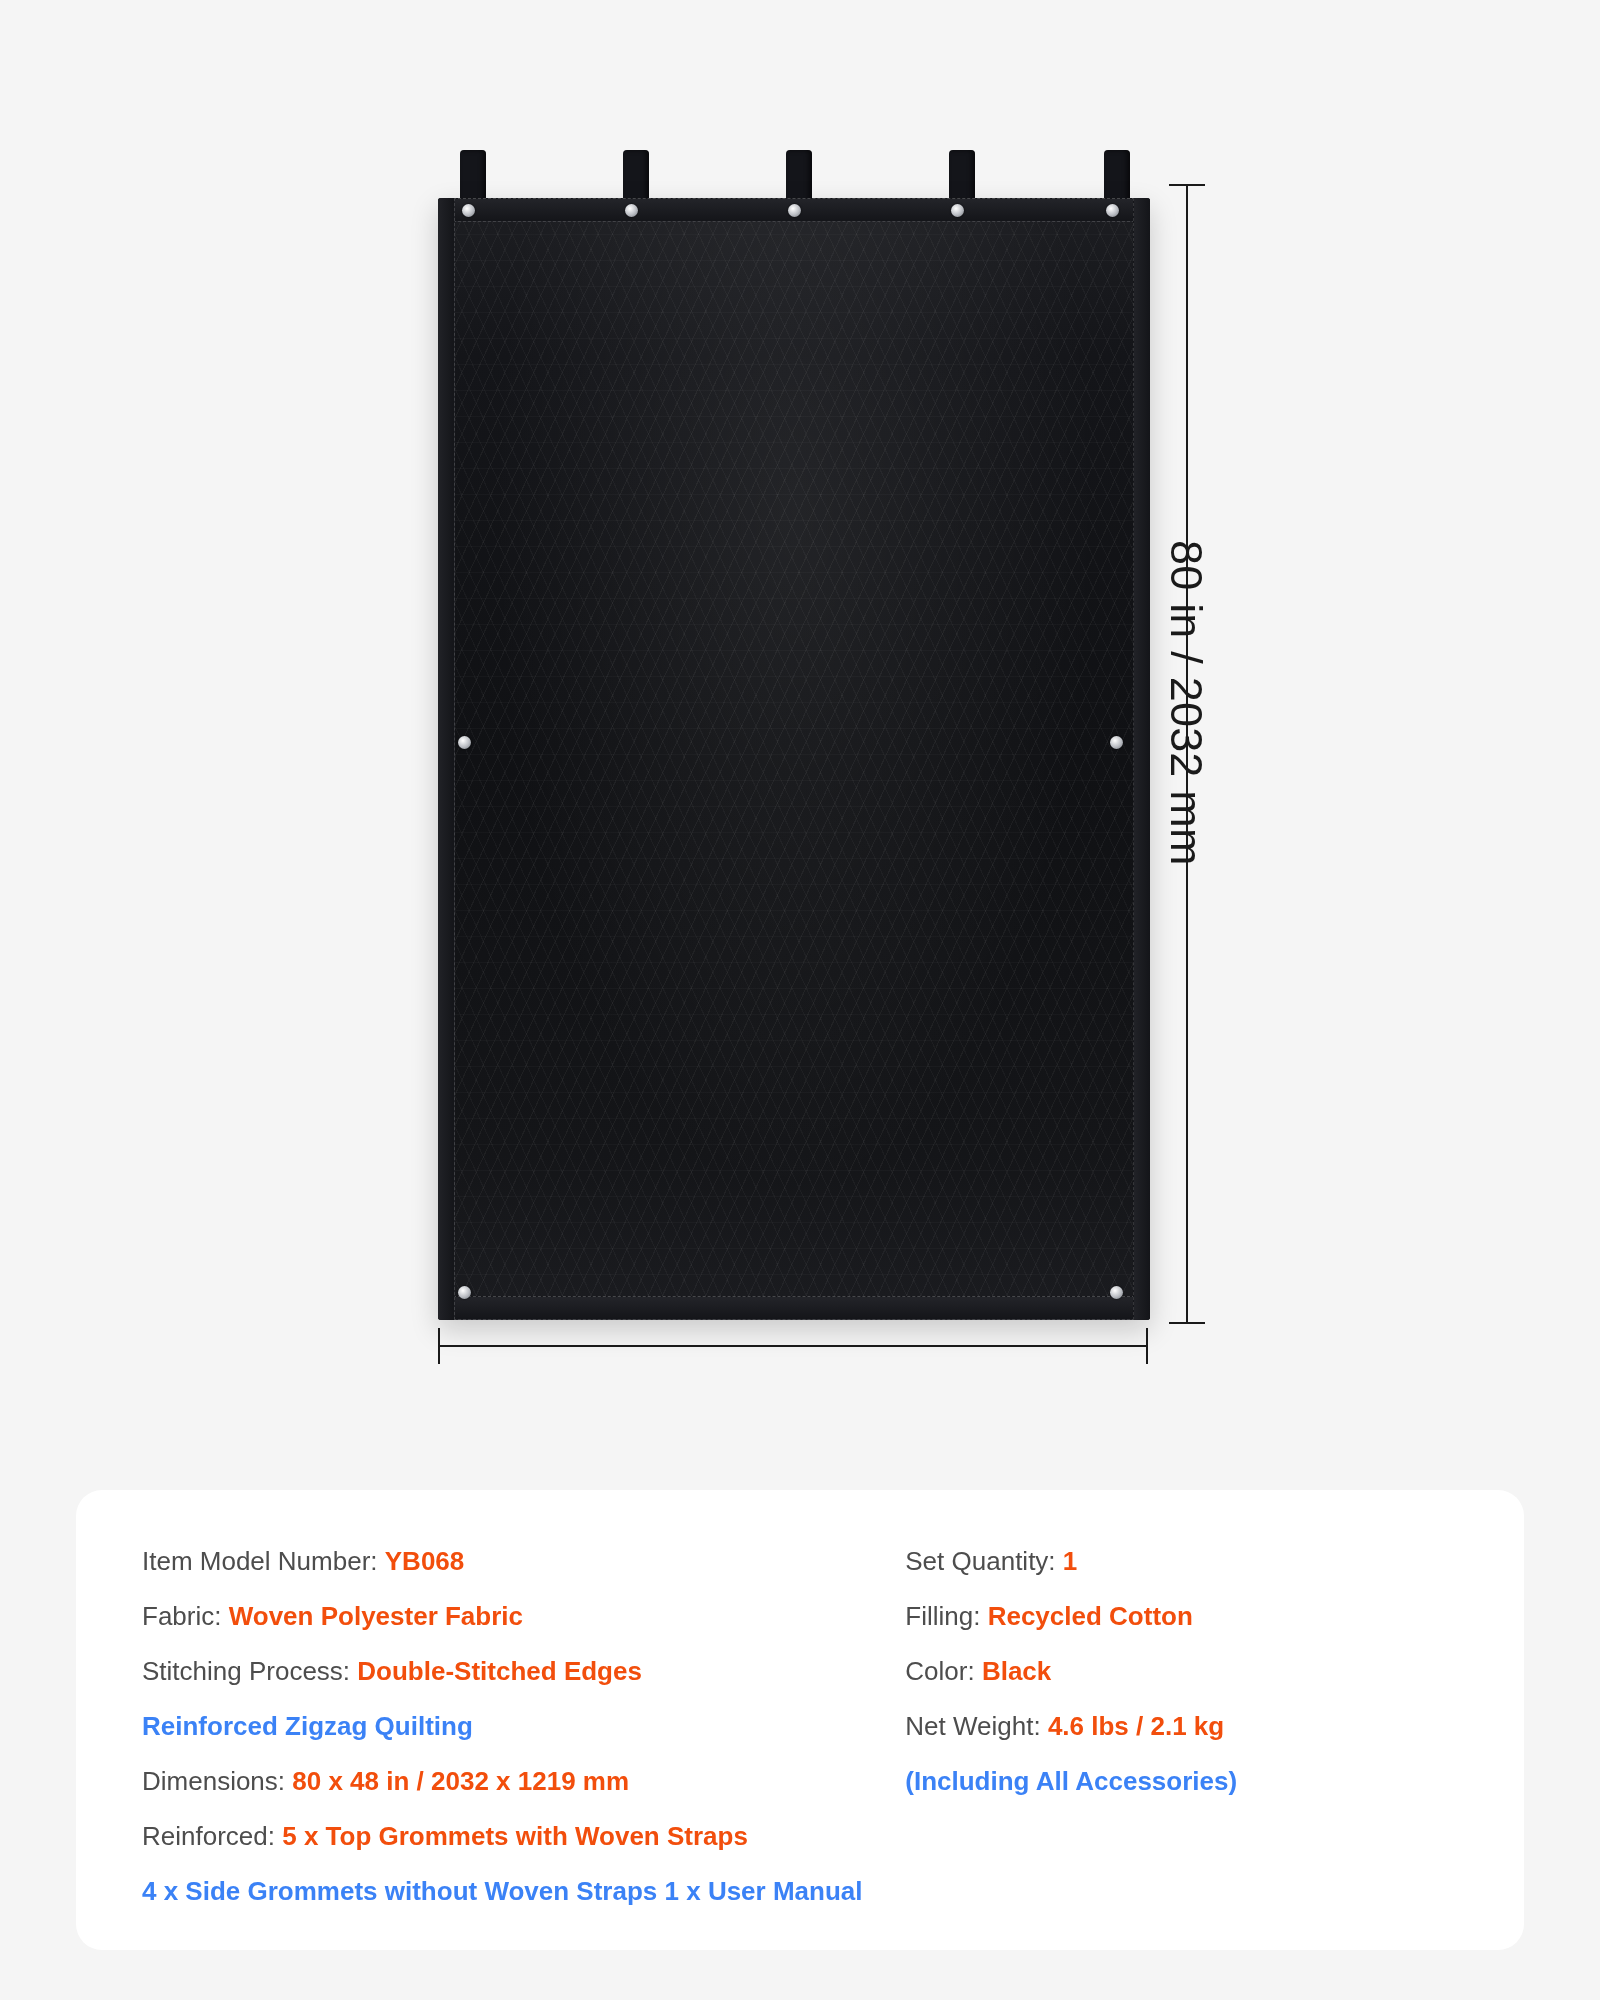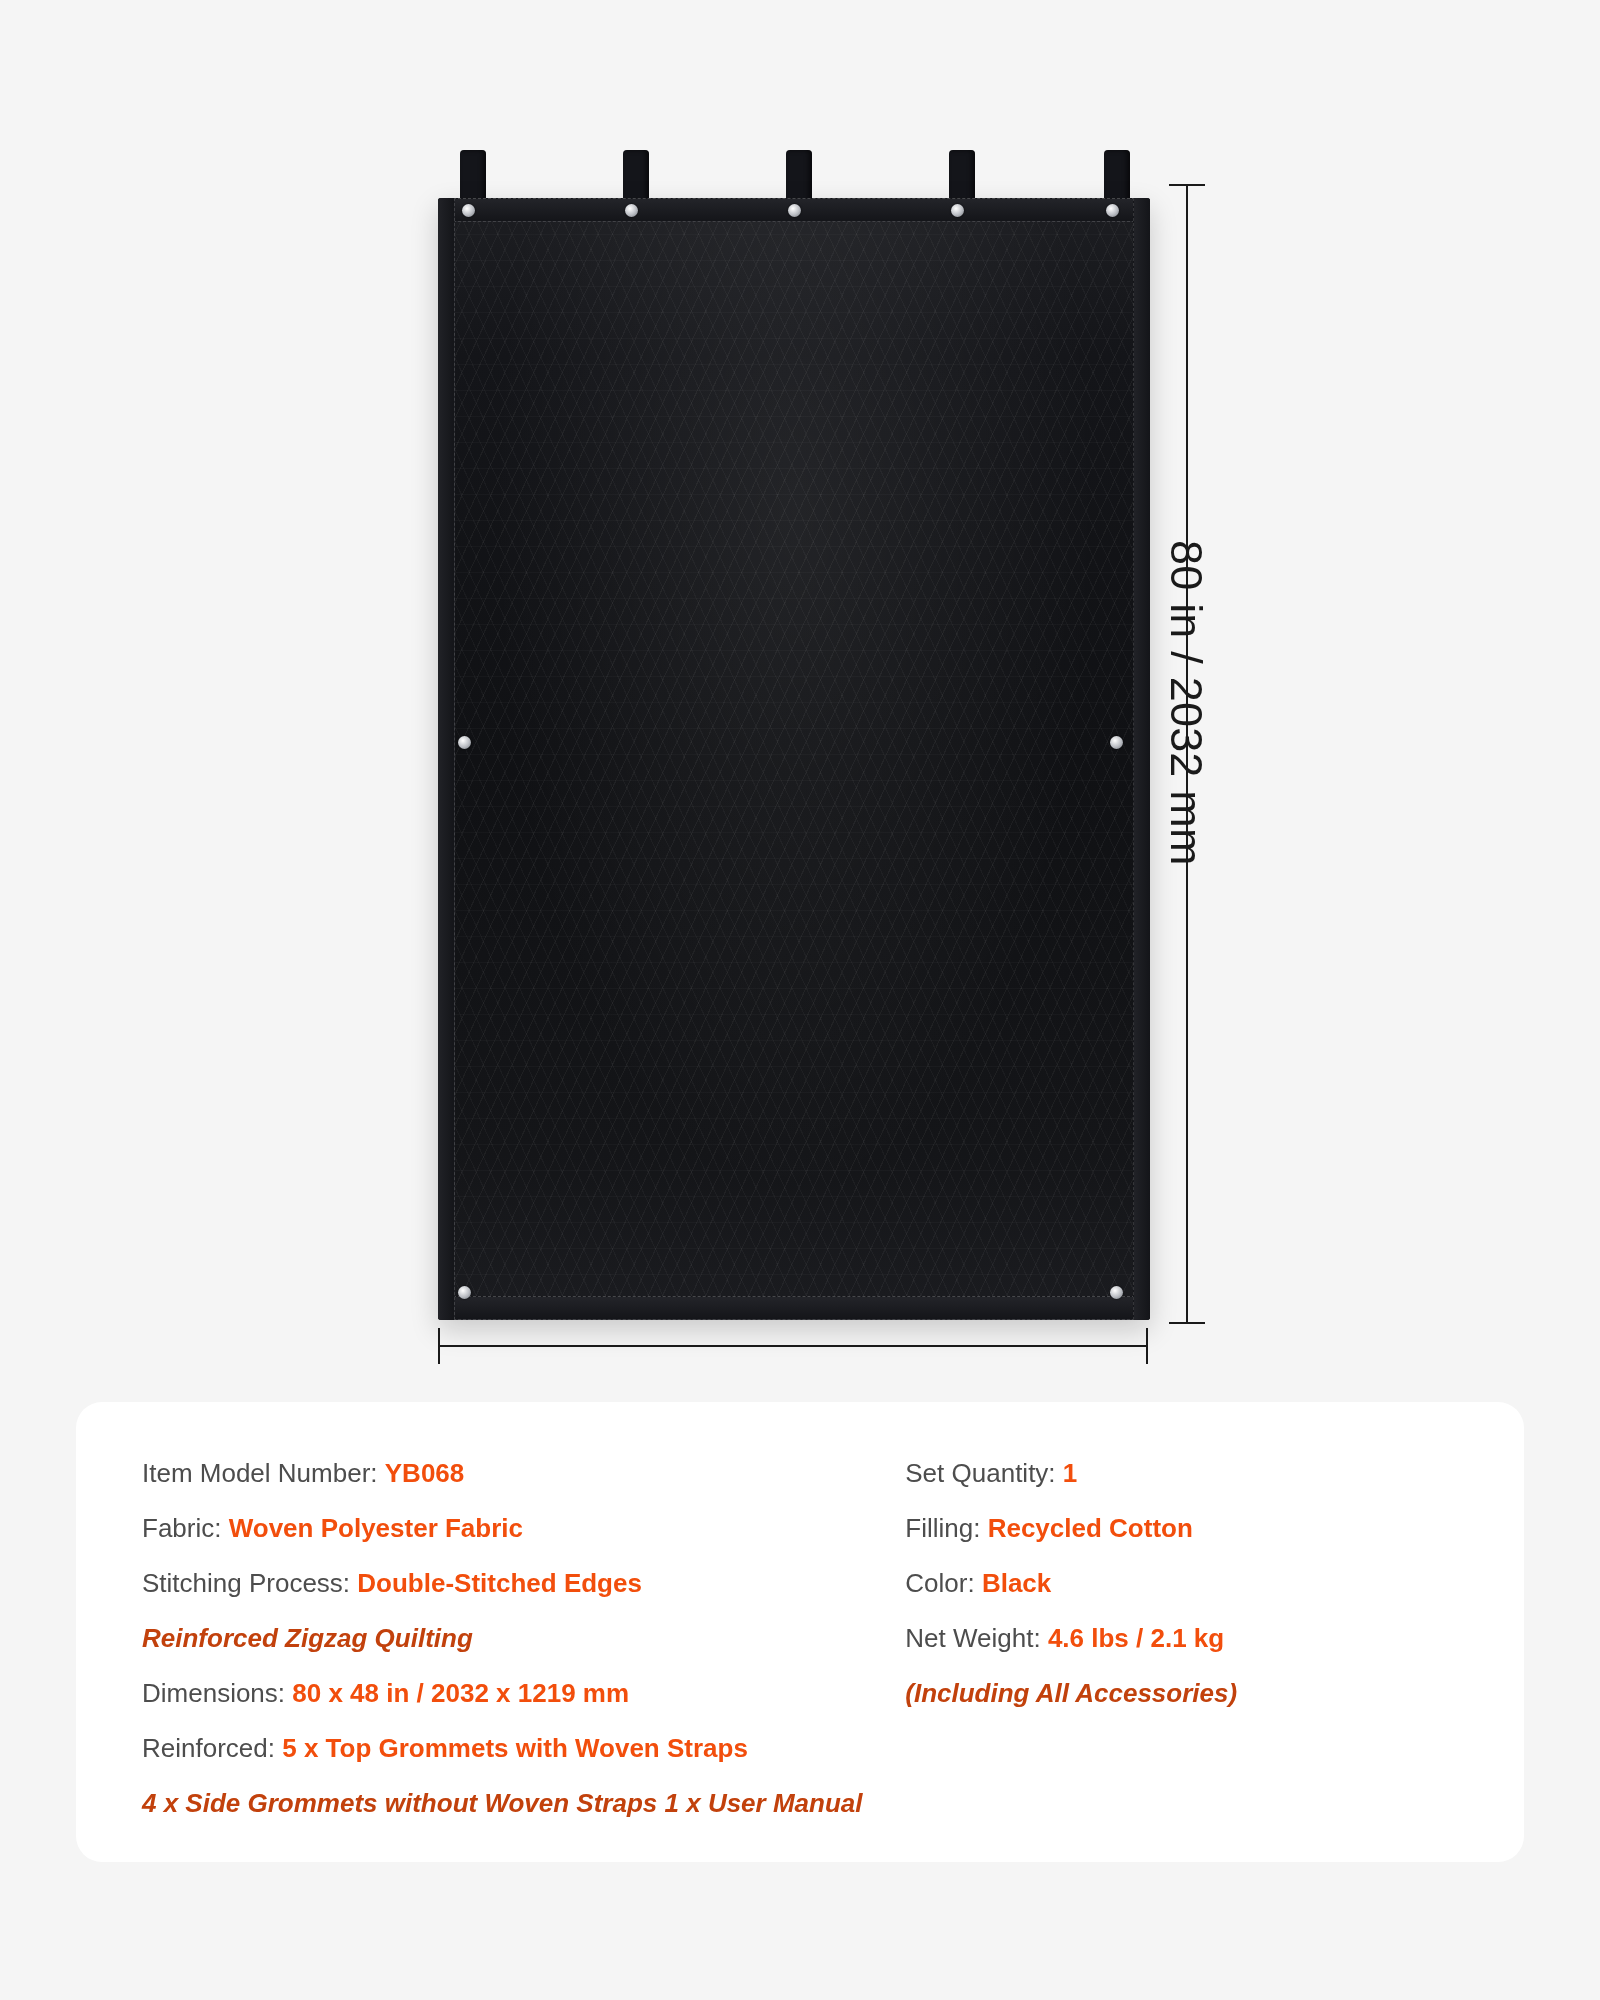--- a/index.html
+++ b/index.html
@@ -157,21 +157,21 @@
     text-align: center;
     font-size: 45px;
     color: #1a1a1a;
     white-space: nowrap;
   }
 
   
   .spec-card {
     position: absolute;
     left: 76px;
-    top: 1402px;
+    top: 1490px;
     width: 1448px;
     height: 460px;
     background: #ffffff;
     border-radius: 26px;
     box-sizing: border-box;
     padding: 44px 66px 0 66px;
     display: flex;
     justify-content: space-between;
   }
   .spec-col { width: 54%; }
@@ -181,23 +181,22 @@
     font-size: 26px;
     line-height: 55px;
     color: #4d4d4d;
     white-space: nowrap;
   }
   .spec-line .val {
     color: #f24e0c;
     font-weight: bold;
   }
   .spec-line.cont {
-    color: #c2410c;
+    color: #3b82f6;
     font-weight: bold;
-    font-style: italic;
   }
 </style>
 </head>
 <body>
 
 <div class="product-stage">
 
   <div class="blanket-wrap">
 
     <div class="strap" style="left:22px;"></div>

